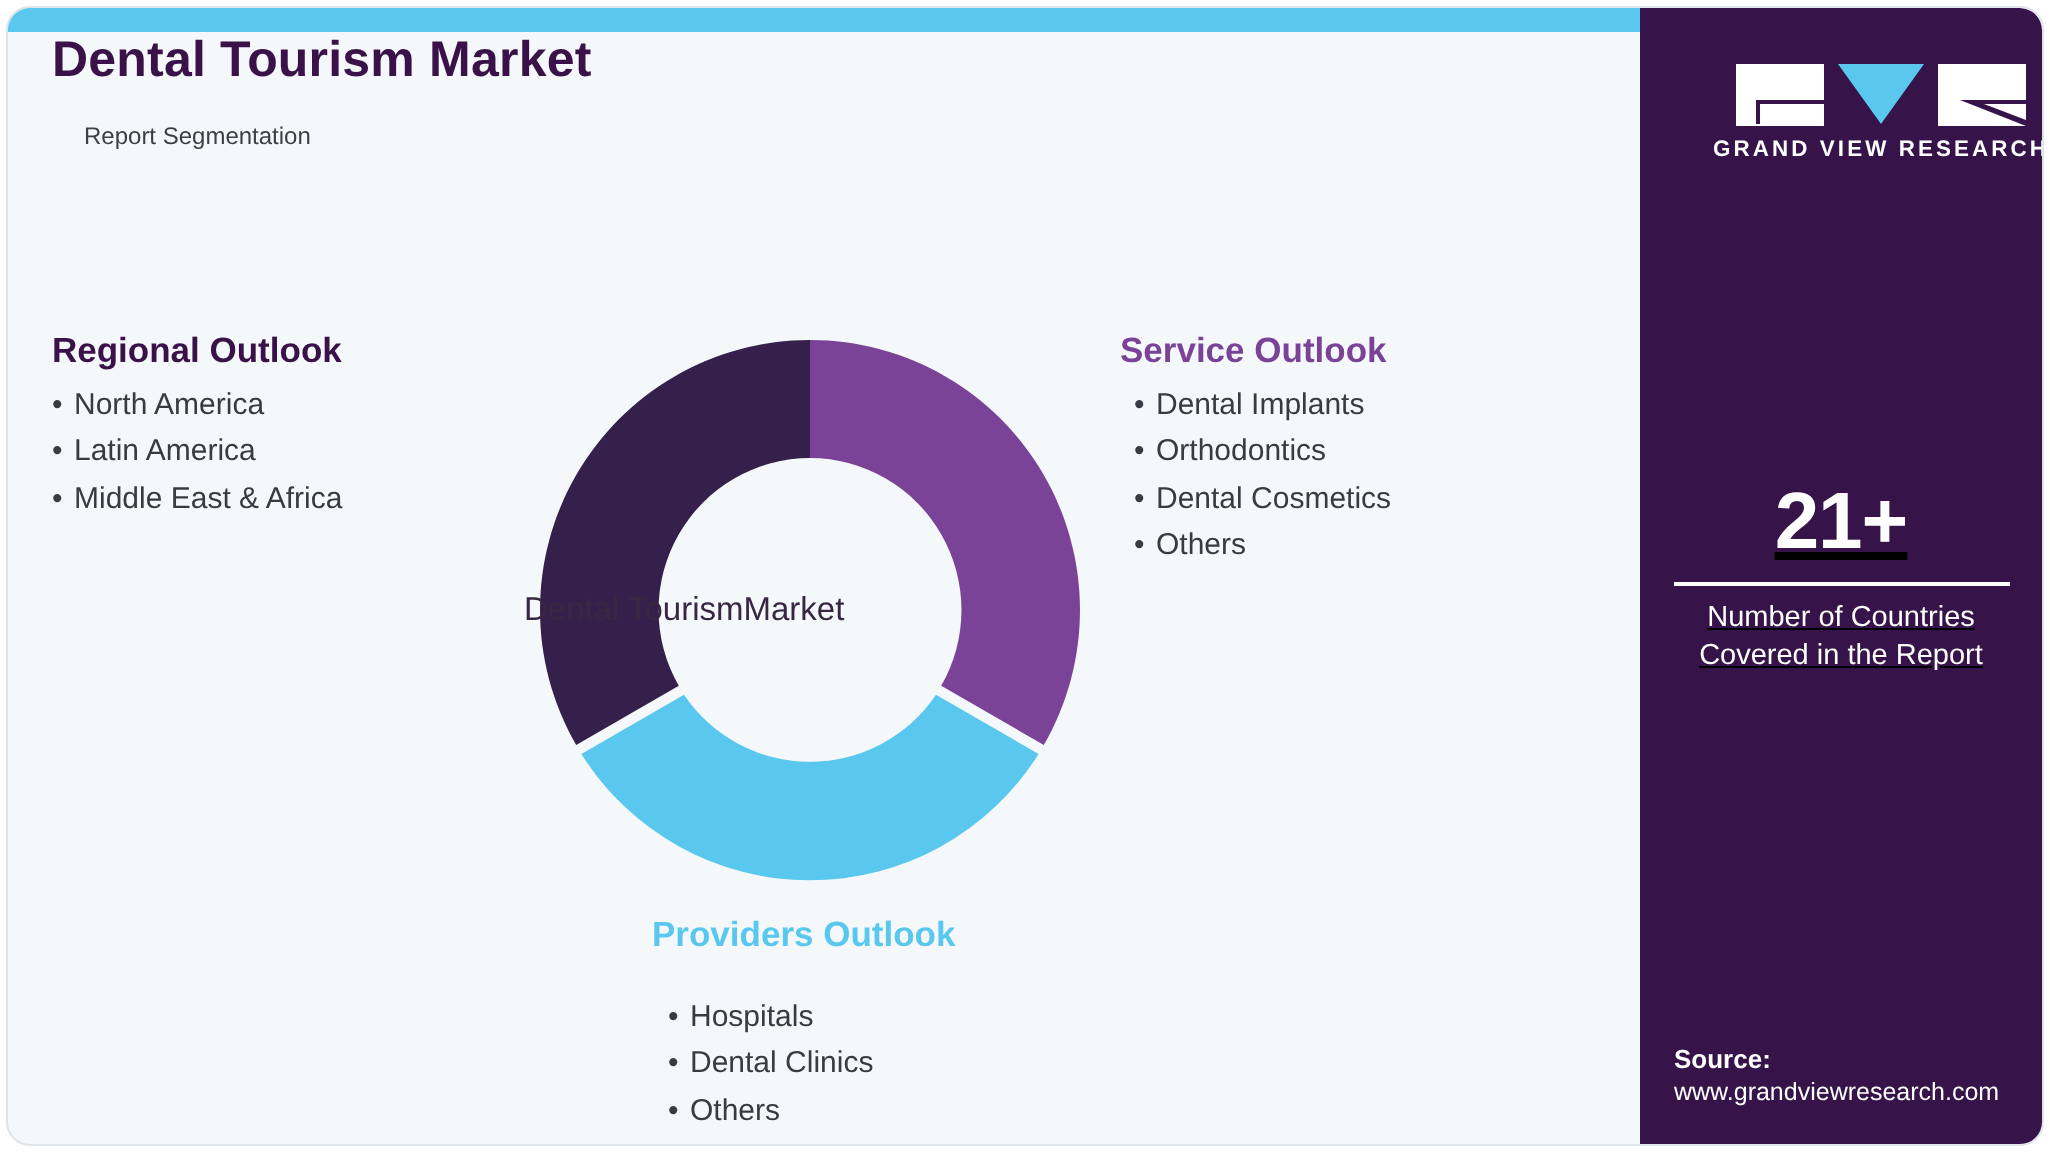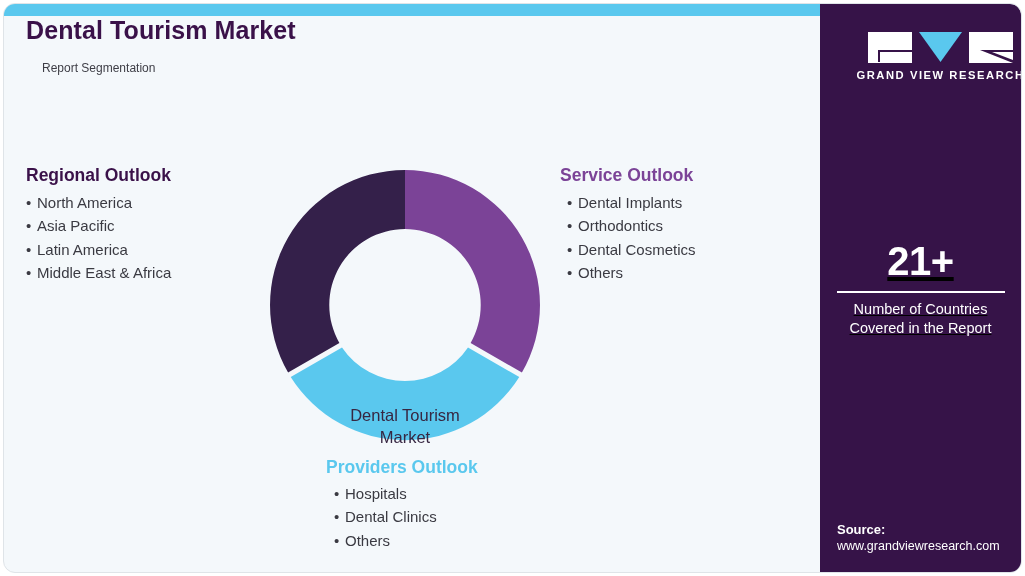--- a/index.html
+++ b/index.html
@@ -108,43 +108,43 @@
 
   #providers-outlook {
     position: absolute;
     left: 322px;
     top: 453px;
     text-align: left;
   }
   #providers-outlook .outlook-heading {
     color: #5ac8ee;
     text-align: center;
-    margin-bottom: 3px;
+    margin-bottom: 18px;
   }
   #providers-outlook .outlook-list { padding-left: 8px; }
 
   
   #donut-wrap {
     position: absolute;
     left: 258px;
     top: 158px;
     width: 286px;
     height: 286px;
   }
   #donut-svg { display: block; }
   #donut-center-text {
     position: absolute;
     left: 0;
     top: 0;
     width: 286px;
     height: 286px;
     display: flex;
-    flex-direction: column;
+    flex-direction: row;
     align-items: center;
-    justify-content: flex-end;
+    justify-content: flex-start;
     pointer-events: none;
   }
   #donut-center-text span {
     font-size: 16.5px;
     color: #372742;
     line-height: 22px;
     text-align: center;
   }
 
   
@@ -243,21 +243,20 @@
 
     <div id="header">
       <div id="report-title">Dental Tourism Market</div>
       <div id="report-subtitle">Report Segmentation</div>
     </div>
 
     <div id="regional-outlook">
       <div class="outlook-heading">Regional Outlook</div>
       <ul class="outlook-list">
         <li><span class="bullet">•</span><span>North America</span></li>
-        <li><span class="bullet">•</span><span>Asia Pacific</span></li>
         <li><span class="bullet">•</span><span>Latin America</span></li>
         <li><span class="bullet">•</span><span>Middle East &amp; Africa</span></li>
       </ul>
     </div>
 
     <div id="service-outlook">
       <div class="outlook-heading">Service Outlook</div>
       <ul class="outlook-list">
         <li><span class="bullet">•</span><span>Dental Implants</span></li>
         <li><span class="bullet">•</span><span>Orthodontics</span></li>

